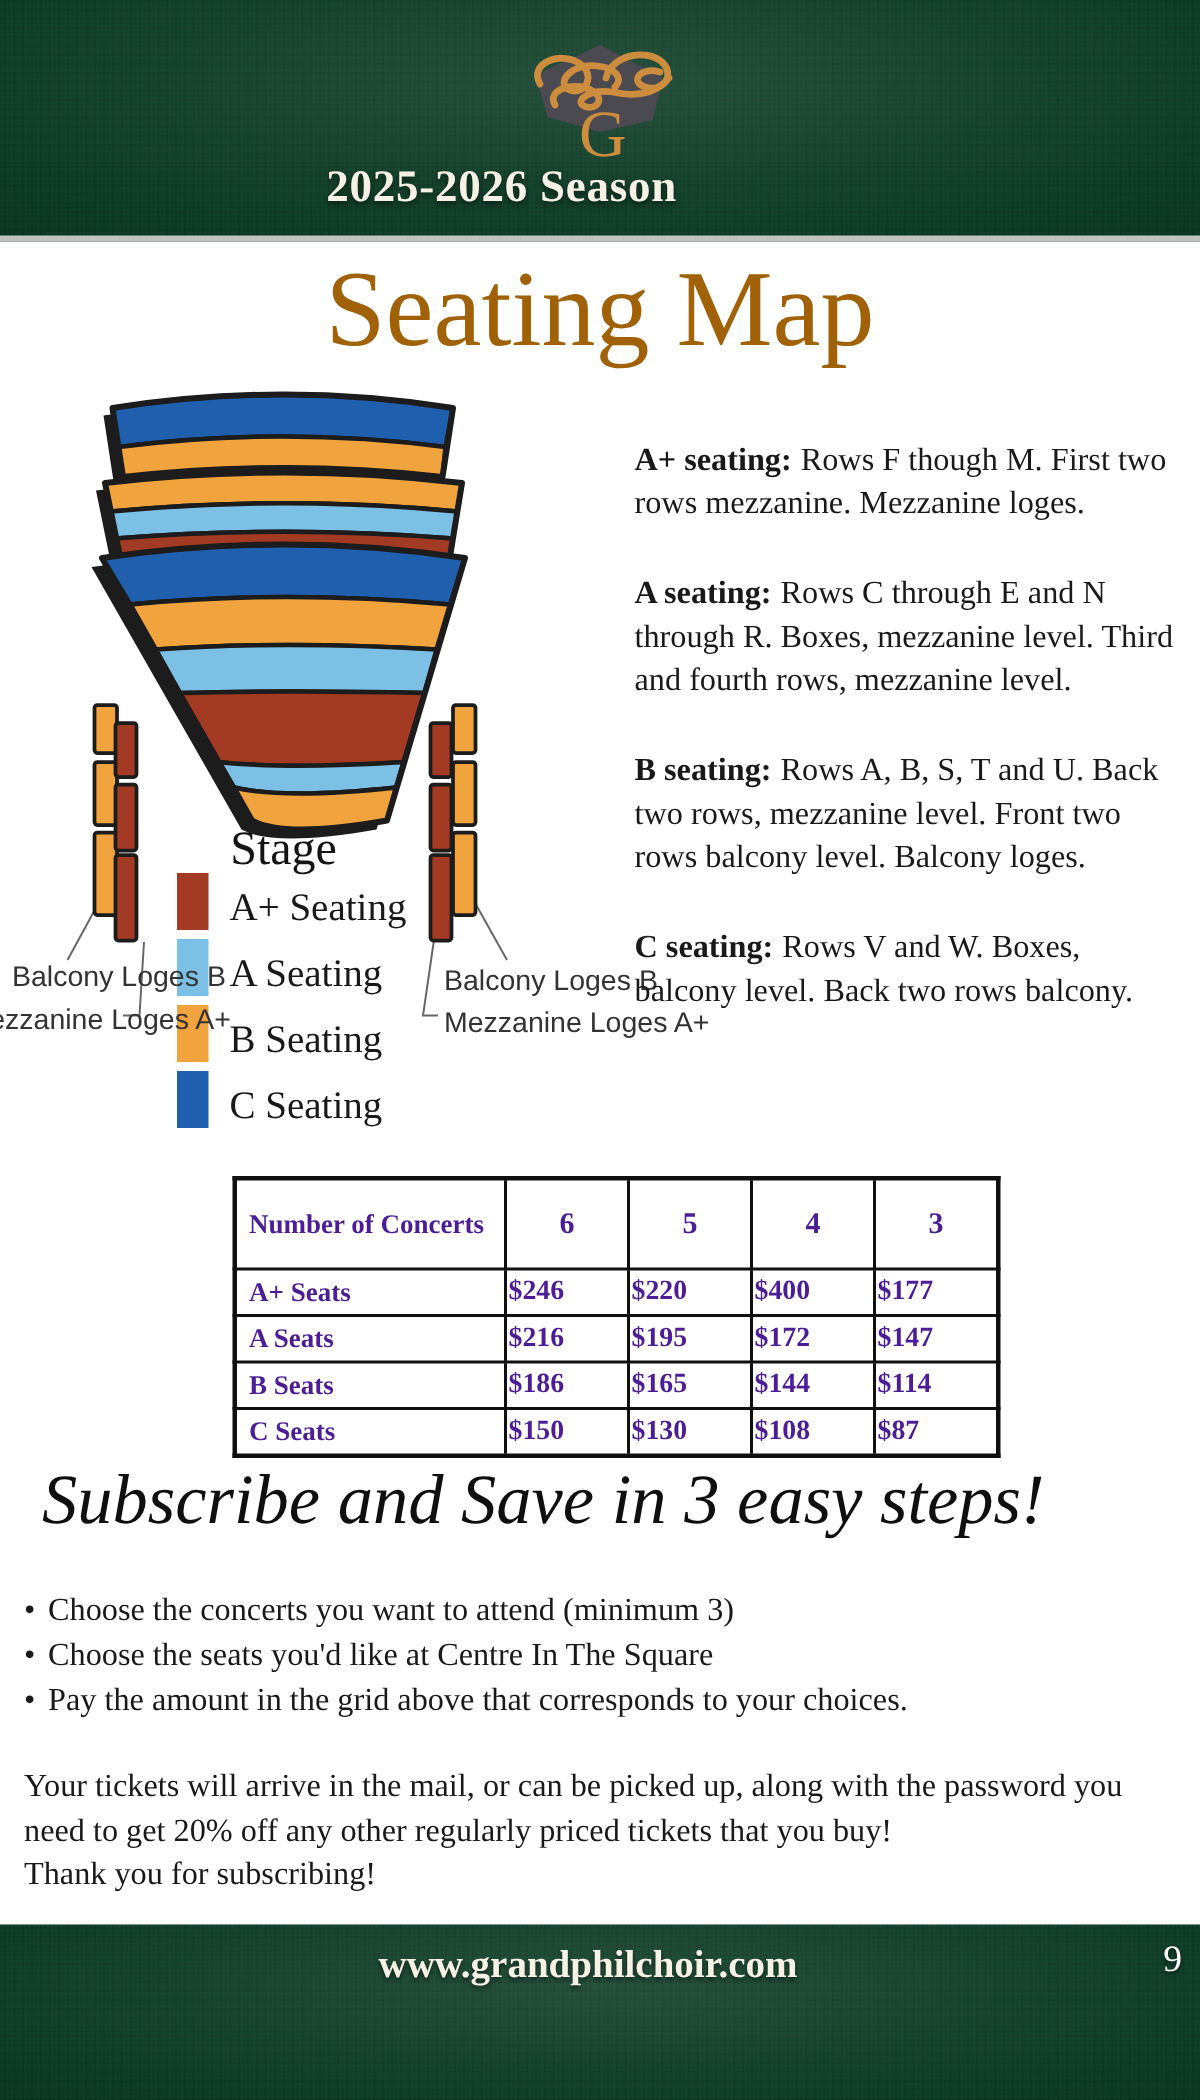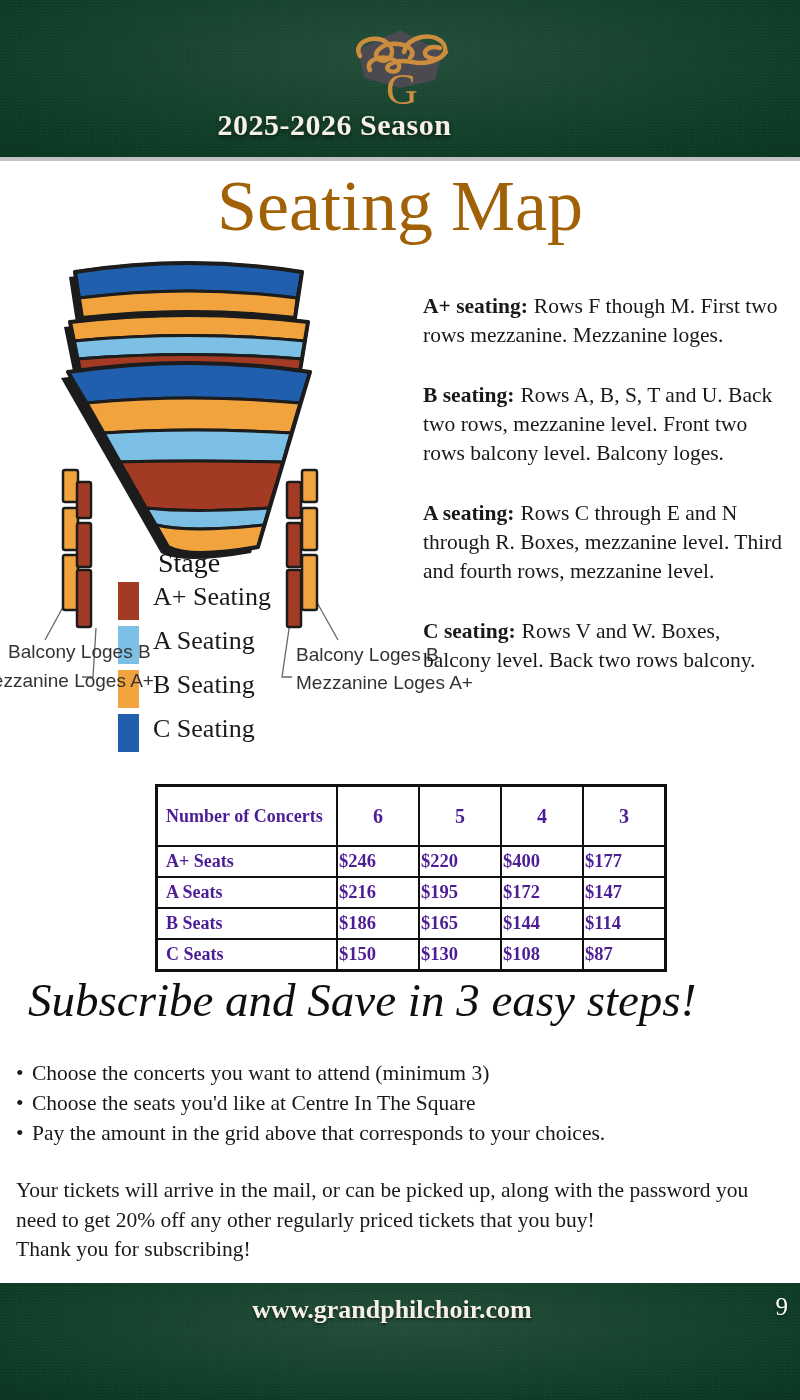--- a/index.html
+++ b/index.html
@@ -36,24 +36,24 @@
   }
   
   .page-title {
     position:absolute; top:166px; left:0; width:800px; text-align:center;
     font-size:72px; line-height:1.12; color:#a16207;
   }
   
   .map-svg { position:absolute; left:0; top:250px; width:400px; height:510px; }
   .stage-label {
     position:absolute; left:143px; top:547px; width:92px; text-align:center;
-    font-size:28px; color:#141414;
+    font-size:32px; color:#141414;
   }
   .legend { position:absolute; left:118px; top:582px; }
-  .legend-item { display:flex; align-items:flex-start; height:38px; margin-bottom:6px; }
+  .legend-item { display:flex; align-items:flex-end; height:38px; margin-bottom:6px; }
   .swatch { width:21px; height:38px; flex:0 0 21px; background:#999; }
   .legend-label { margin-left:14px; font-size:26px; white-space:nowrap; }
   .box-label {
     position:absolute; font-family:"Liberation Sans", sans-serif;
     font-size:19px; color:#333333; white-space:nowrap;
   }
   .lbl-left-balcony  { left:8px;   top:641px; }
   .lbl-left-mezz     { left:-23px; top:670px; }
   .lbl-right-balcony { left:296px; top:644px; }
   .lbl-right-mezz    { left:296px; top:672px; }
@@ -189,24 +189,24 @@
   <div class="box-label lbl-left-balcony">Balcony Loges B</div>
   <div class="box-label lbl-left-mezz">Mezzanine Loges A+</div>
   <div class="box-label lbl-right-balcony">Balcony Loges B</div>
   <div class="box-label lbl-right-mezz">Mezzanine Loges A+</div>
 
   <div class="descriptions">
     <p>
       <span class="desc-label">A+ seating:</span><span>Rows F though M. First two rows mezzanine. Mezzanine loges.</span>
     </p>
     <p>
+      <span class="desc-label">A seating:</span><span>Rows C through E and N through R. Boxes, mezzanine level. Third and fourth rows, mezzanine level.</span>
+    </p>
+    <p>
       <span class="desc-label">B seating:</span><span>Rows A, B, S, T and U. Back two rows, mezzanine level. Front two rows balcony level. Balcony loges.</span>
-    </p>
-    <p>
-      <span class="desc-label">A seating:</span><span>Rows C through E and N through R. Boxes, mezzanine level. Third and fourth rows, mezzanine level.</span>
     </p>
     <p>
       <span class="desc-label">C seating:</span><span>Rows V and W. Boxes, balcony level. Back two rows balcony.</span>
     </p>
   </div>
 
   <table class="pricing">
     <thead>
       <tr>
         <th class="th-first col-label">Number of Concerts</th>

